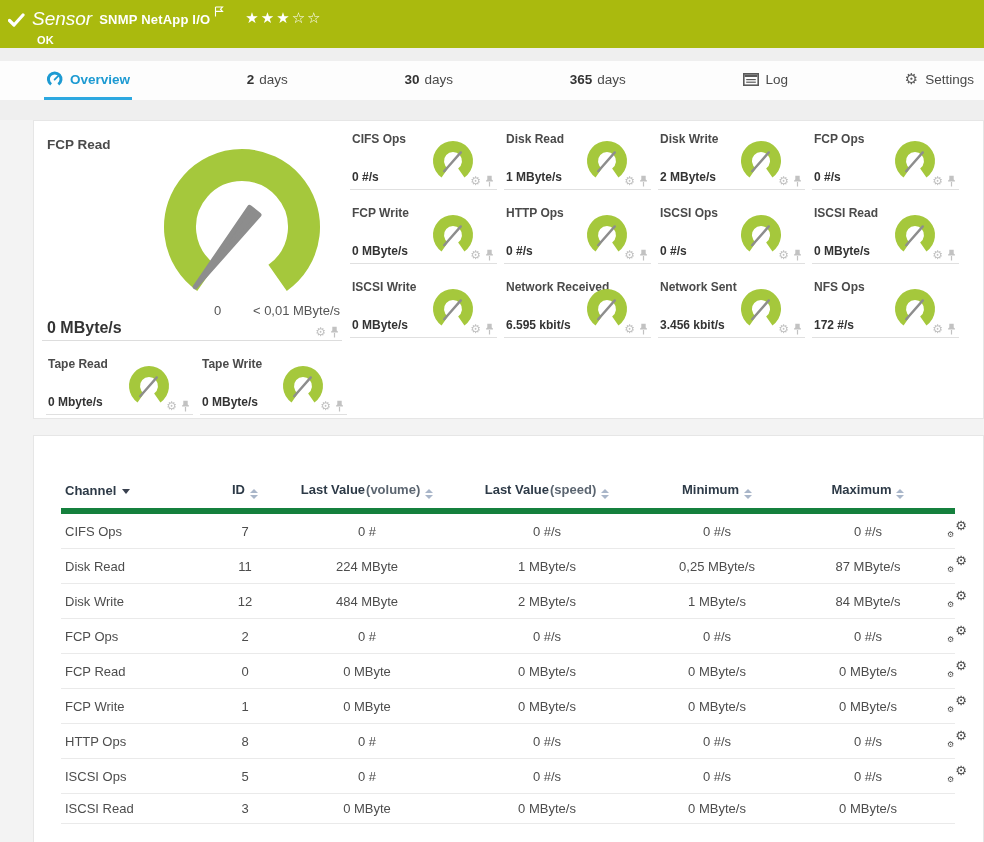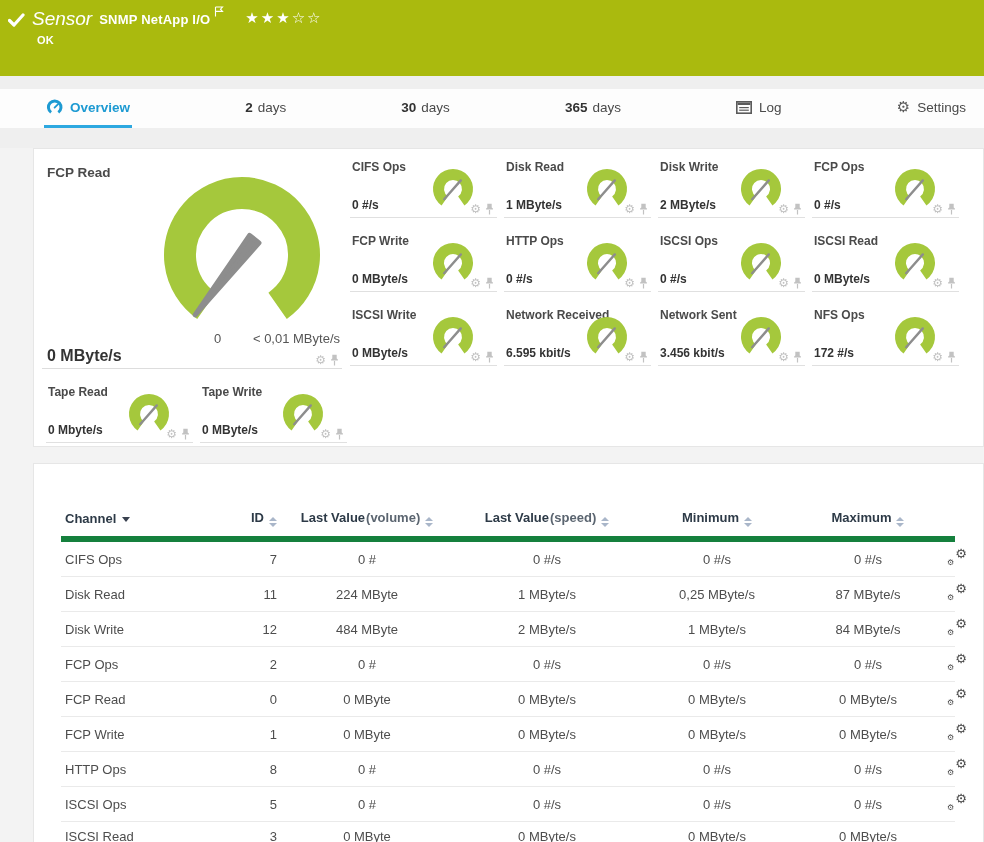--- a/index.html
+++ b/index.html
@@ -3,32 +3,32 @@
 <meta charset="utf-8">
 <style>
   html,body{margin:0;padding:0}
   body{
     width:984px;height:842px;overflow:hidden;position:relative;
     background:#f3f3f3;
     font-family:"Liberation Sans","DejaVu Sans",sans-serif;
     -webkit-font-smoothing:antialiased;
   }
   
-  .hdr{height:76px;background:var(--green,#aaba0e);color:#fff;padding:8px 10px 0 8px;box-sizing:border-box}
+  .hdr{height:48px;background:var(--green,#aaba0e);color:#fff;padding:8px 10px 0 8px;box-sizing:border-box}
   .hdr-line1{display:flex;align-items:center;gap:7px}
   .hdr-check{display:inline-flex;margin-top:2px}
   .hdr-type{font-style:italic;font-weight:300;font-size:19px}
   .hdr-title{font-size:13px;font-weight:600;letter-spacing:.2px}
   .hdr-flag{display:inline-flex;align-self:flex-start;margin:-2px 0 0 -3px}
   .hdr-stars{font-size:15px;letter-spacing:2px;margin-left:14px;margin-top:-2px;font-family:"DejaVu Sans",sans-serif}
   .hdr-status{font-size:11px;font-weight:700;margin:4px 0 0 29px;letter-spacing:.3px}
   
   .band{height:13px;background:#efefef}
   .band2{height:20px;background:#efefef}
-  .tabbar{height:39px;background:#fdfdfd;display:flex;align-items:stretch;padding:0 16px 0 44px;justify-content:space-between}
+  .tabbar{height:39px;background:#fdfdfd;display:flex;align-items:stretch;padding:0 8px 0 44px;justify-content:space-between}
   .tab{display:flex;align-items:center;gap:7px;font-size:13.5px;color:#4a4a4a;cursor:pointer;border-bottom:3px solid transparent;padding:0 2px}
   .tab .tab-icon{display:inline-flex;color:#5a5a5a}
   .tab.active{color:var(--blue,#1d9ad2);border-bottom-color:#2da8e0;font-weight:600}
   .tab.active .tab-icon{color:var(--blue,#1d9ad2)}
   .tab-num{font-weight:700;color:#333;margin-right:-2px}
   .tab-gear-glyph{font-family:"DejaVu Sans",sans-serif;font-size:15px;line-height:1}
   
   .panel{background:#fff;border:1px solid #e6e6e6;margin-left:33px;box-sizing:border-box}
   .panel-gauges{width:951px;height:299px;padding:8px;margin-top:0}
   .panel-table{width:951px;margin-top:16px;padding:40px 28px 0 27px;min-height:420px}
@@ -49,21 +49,21 @@
   .mini-value{position:absolute;left:2px;bottom:5px;font-size:12px;font-weight:700;color:#333;white-space:nowrap}
   .tile-tools{position:absolute;right:3px;bottom:2px;display:flex;align-items:center;gap:4px;color:#c2c2c2}
   .tool-gear{font-family:"DejaVu Sans",sans-serif;font-size:12px;line-height:1;cursor:pointer}
   .tool-pin{display:inline-flex;cursor:pointer}
   
   table{width:100%;border-collapse:collapse;font-size:13px;table-layout:fixed}
   th{color:#2d3a47;font-weight:700;text-align:center;padding:6px 4px 9px;border-bottom:6px solid #15803d;white-space:nowrap;cursor:pointer}
   th .sub{font-weight:700;color:#5b6570;margin-left:1px}
   td{color:#4d4d4d;padding:7px 4px;border-bottom:1px solid #eaeaea;text-align:center;white-space:nowrap}
   th:nth-child(1),td:nth-child(1){text-align:left;padding-left:4px}
-  th:nth-child(2),td:nth-child(2){text-align:right}
+  th:nth-child(2),td:nth-child(2){text-align:center}
   th:nth-child(7),td:nth-child(7){text-align:right;padding-right:10px}
   .sort{display:inline-flex;flex-direction:column;gap:2px;margin-left:5px;vertical-align:1px}
   .sort i{display:block;width:0;height:0;border-left:4px solid transparent;border-right:4px solid transparent}
   .sort .up{border-bottom:4px solid #a9b6c9}
   .sort .dn{border-top:4px solid #a9b6c9}
   .sort-desc{display:inline-block;margin-left:6px;width:0;height:0;border-left:4.5px solid transparent;border-right:4.5px solid transparent;border-top:5px solid #39414f;vertical-align:1px}
   .gearpair{position:relative;display:inline-block;width:20px;height:17px;color:#4d4d4d;cursor:pointer;font-family:"DejaVu Sans",sans-serif}
   .gp-big{position:absolute;right:0;top:-2px;font-size:13px;line-height:1}
   .gp-small{position:absolute;left:0;bottom:-1px;font-size:8px;line-height:1}
 </style>

